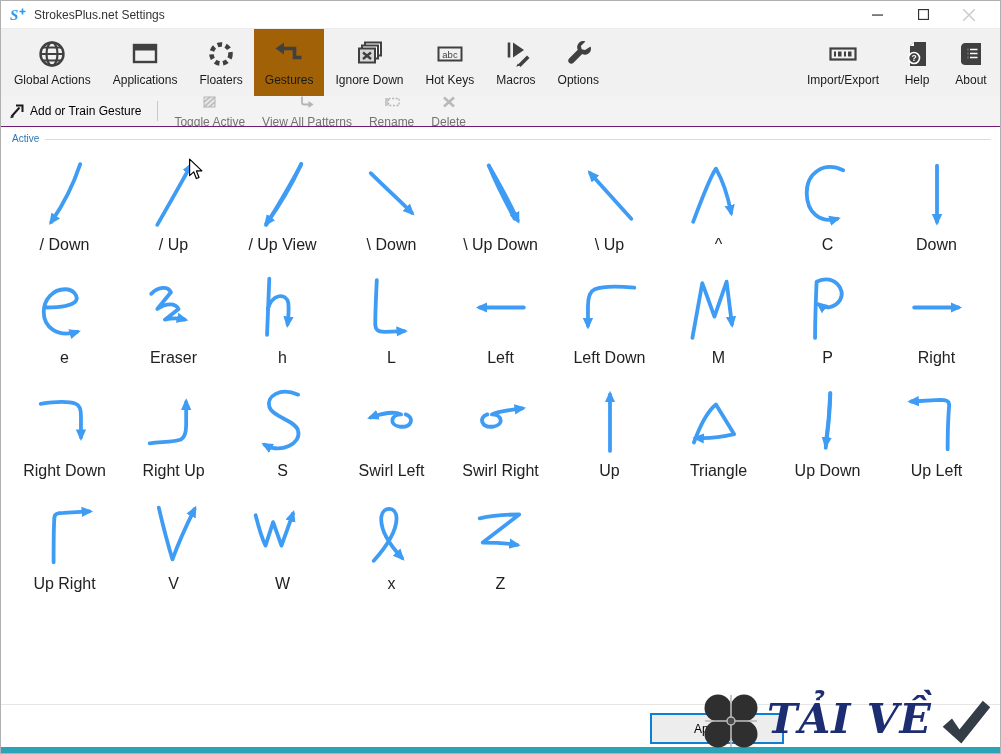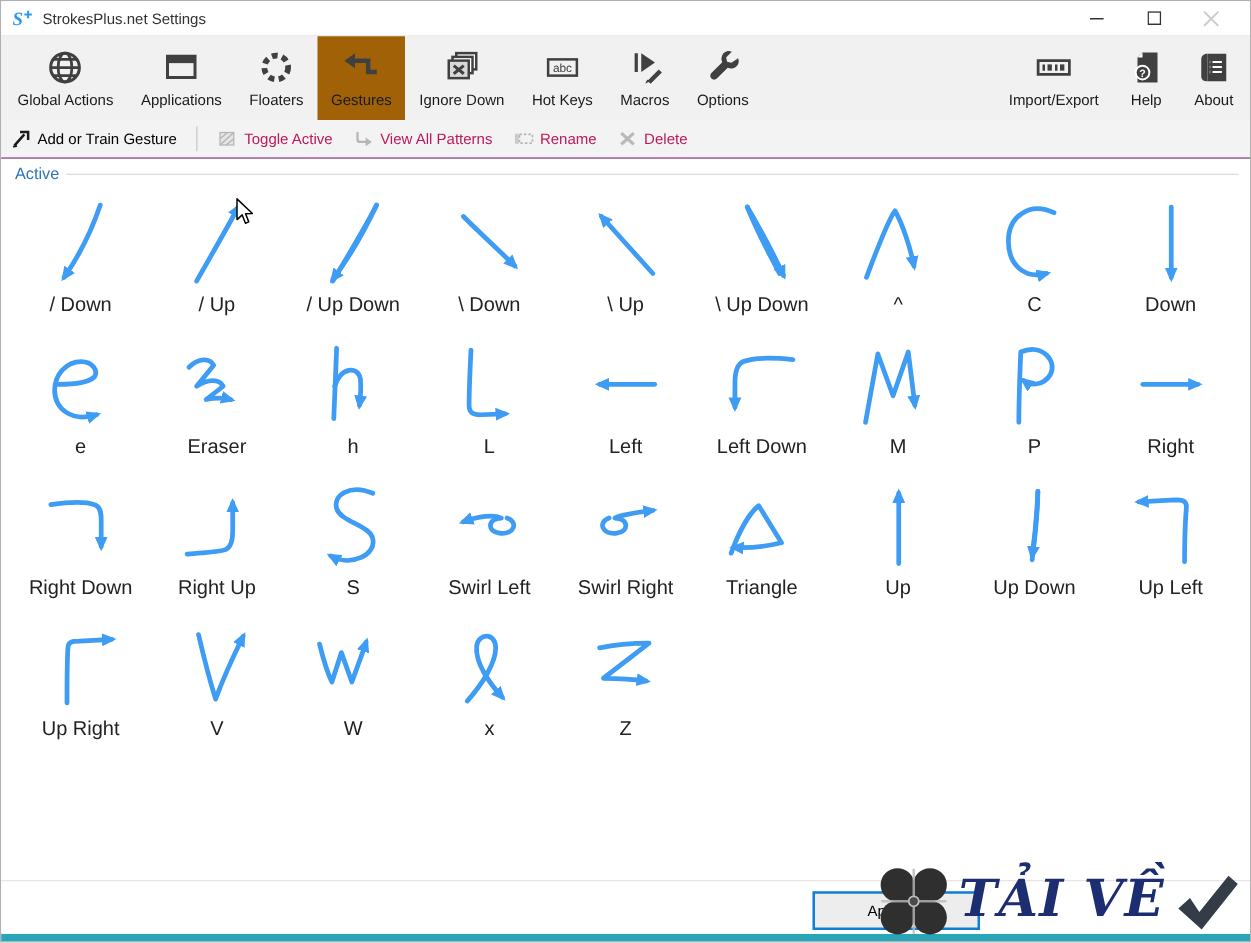--- a/index.html
+++ b/index.html
@@ -21,26 +21,26 @@
   .tb-icon{width:32px;height:32px;}
   .tb-icon svg{width:32px;height:32px;display:block;}
   .tb-right{margin-left:auto;display:flex;}
   
   .actionbar{height:30px;flex:0 0 30px;background:#f3f3f3;display:flex;align-items:center;
     padding:0 6px;gap:13px;border-bottom:1px solid #701a75;}
   .ab-item{display:flex;align-items:center;gap:5px;font-size:12px;border:none;background:transparent;padding:2px 2px;}
   .ab-item .ab-icon{width:16px;height:16px;}
   .ab-item .ab-icon svg{width:16px;height:16px;display:block;}
   .ab-item.enabled{color:#000;}
-  .ab-item.disabled{color:#be185d;}
+  .ab-item.disabled{color:#737373;flex-direction:column;}
   .ab-sep{width:1px;height:20px;background:#c9c9c9;margin:0 1px;}
   
   .content{flex:1 1 auto;background:#fff;padding:4px 9px 0 9px;overflow:hidden;position:relative;}
   .group-head{display:flex;align-items:center;gap:6px;height:14px;}
-  .group-label{font-size:13px;color:#2E75B6;flex:0 0 auto;padding-left:2px;}
+  .group-label{font-size:10px;color:#2E75B6;flex:0 0 auto;padding-left:2px;}
   .group-line{flex:1 1 auto;height:1px;background:#dcdcdc;margin-top:2px;}
   .gesture-grid{display:grid;grid-template-columns:repeat(9,1fr);margin-top:2px;}
   .gesture-cell{height:107px;display:flex;flex-direction:column;align-items:center;justify-content:flex-end;padding-bottom:6px;}
   .gsvg{width:84px;height:76px;display:block;}
   .g-label{font-size:16px;color:#222;margin-top:2px;white-space:nowrap;}
   
   .footer{flex:0 0 42px;border-top:1px solid #e6e6e6;position:relative;background:#fff;}
   .apply-btn{position:absolute;right:216px;top:8px;width:134px;height:31px;background:#ededed;
     border:2px solid #0f7fd6;font-size:12px;color:#000;text-align:left;padding-left:42px;box-sizing:border-box;}
   .bottom-strip{flex:0 0 6px;background:#2aa5b8;}
@@ -275,43 +275,43 @@
      <svg class="gsvg" viewBox="0 0 100 100">
             <path d="M28,88 C44,60 60,32 72,10" fill="none" stroke="#3E9CF5" stroke-width="5" stroke-linecap="round" stroke-linejoin="round" marker-end="url(#ah)"></path>
           </svg>
      <span class="g-label">/ Up</span>
    </div>
         <div class="gesture-cell">
      <svg class="gsvg" viewBox="0 0 100 100">
             <path d="M28,88 C46,58 64,28 74,8" fill="none" stroke="#3E9CF5" stroke-width="5" stroke-linecap="round" stroke-linejoin="round"></path>
             <path d="M74,8 C62,34 46,62 28,86" fill="none" stroke="#3E9CF5" stroke-width="5" stroke-linecap="round" stroke-linejoin="round" marker-end="url(#ah)"></path>
           </svg>
-     <span class="g-label">/ Up Down</span>
+     <span class="g-label">/ Up View</span>
    </div>
         <div class="gesture-cell">
      <svg class="gsvg" viewBox="0 0 100 100">
             <path d="M22,20 C40,38 58,54 76,72" fill="none" stroke="#3E9CF5" stroke-width="5" stroke-linecap="round" stroke-linejoin="round" marker-end="url(#ah)"></path>
           </svg>
      <span class="g-label">\ Down</span>
-   </div>
-        <div class="gesture-cell">
-     <svg class="gsvg" viewBox="0 0 100 100">
-            <path d="M78,80 C60,60 42,40 24,20" fill="none" stroke="#3E9CF5" stroke-width="5" stroke-linecap="round" stroke-linejoin="round" marker-end="url(#ah)"></path>
-          </svg>
-     <span class="g-label">\ Up</span>
    </div>
         <div class="gesture-cell">
      <svg class="gsvg" viewBox="0 0 100 100">
             <path d="M68,80 C54,54 42,30 34,10" fill="none" stroke="#3E9CF5" stroke-width="5" stroke-linecap="round" stroke-linejoin="round"></path>
             <path d="M34,10 C48,34 62,60 72,82" fill="none" stroke="#3E9CF5" stroke-width="5" stroke-linecap="round" stroke-linejoin="round" marker-end="url(#ah)"></path>
           </svg>
      <span class="g-label">\ Up Down</span>
    </div>
         <div class="gesture-cell">
      <svg class="gsvg" viewBox="0 0 100 100">
+            <path d="M78,80 C60,60 42,40 24,20" fill="none" stroke="#3E9CF5" stroke-width="5" stroke-linecap="round" stroke-linejoin="round" marker-end="url(#ah)"></path>
+          </svg>
+     <span class="g-label">\ Up</span>
+   </div>
+        <div class="gesture-cell">
+     <svg class="gsvg" viewBox="0 0 100 100">
             <path d="M16,84 C28,52 40,22 46,14 C54,28 62,52 66,72" fill="none" stroke="#3E9CF5" stroke-width="5" stroke-linecap="round" stroke-linejoin="round" marker-end="url(#ah)"></path>
           </svg>
      <span class="g-label">^</span>
    </div>
         <div class="gesture-cell">
      <svg class="gsvg" viewBox="0 0 100 100">
             <path d="M70,16 C44,4 22,20 22,46 C22,72 40,86 62,80" fill="none" stroke="#3E9CF5" stroke-width="5" stroke-linecap="round" stroke-linejoin="round" marker-end="url(#ah)"></path>
           </svg>
      <span class="g-label">C</span>
    </div>
@@ -401,29 +401,29 @@
      <span class="g-label">Swirl Left</span>
    </div>
         <div class="gesture-cell">
      <svg class="gsvg" viewBox="0 0 100 100">
             <path d="M32,40 C20,44 24,58 40,56 C54,54 52,40 38,40 C46,36 62,34 78,32" fill="none" stroke="#3E9CF5" stroke-width="5" stroke-linecap="round" stroke-linejoin="round" marker-end="url(#ah)"></path>
           </svg>
      <span class="g-label">Swirl Right</span>
    </div>
         <div class="gesture-cell">
      <svg class="gsvg" viewBox="0 0 100 100">
+            <path d="M50,88 L50,14" fill="none" stroke="#3E9CF5" stroke-width="5" stroke-linecap="round" stroke-linejoin="round" marker-end="url(#ah)"></path>
+          </svg>
+     <span class="g-label">Up</span>
+   </div>
+        <div class="gesture-cell">
+     <svg class="gsvg" viewBox="0 0 100 100">
             <path d="M17,77 C25,55 36,35 46,27 L70,66 C53,70 36,72 20,71" fill="none" stroke="#3E9CF5" stroke-width="5" stroke-linecap="round" stroke-linejoin="round" marker-end="url(#ah)"></path>
           </svg>
      <span class="g-label">Triangle</span>
-   </div>
-        <div class="gesture-cell">
-     <svg class="gsvg" viewBox="0 0 100 100">
-            <path d="M50,88 L50,14" fill="none" stroke="#3E9CF5" stroke-width="5" stroke-linecap="round" stroke-linejoin="round" marker-end="url(#ah)"></path>
-          </svg>
-     <span class="g-label">Up</span>
    </div>
         <div class="gesture-cell">
      <svg class="gsvg" viewBox="0 0 100 100">
             <path d="M47,84 C50,60 53,36 53,12" fill="none" stroke="#3E9CF5" stroke-width="5" stroke-linecap="round" stroke-linejoin="round"></path>
             <path d="M53,12 C52,36 50,58 47,80" fill="none" stroke="#3E9CF5" stroke-width="5" stroke-linecap="round" stroke-linejoin="round" marker-end="url(#ah)"></path>
           </svg>
      <span class="g-label">Up Down</span>
    </div>
         <div class="gesture-cell">
      <svg class="gsvg" viewBox="0 0 100 100">

